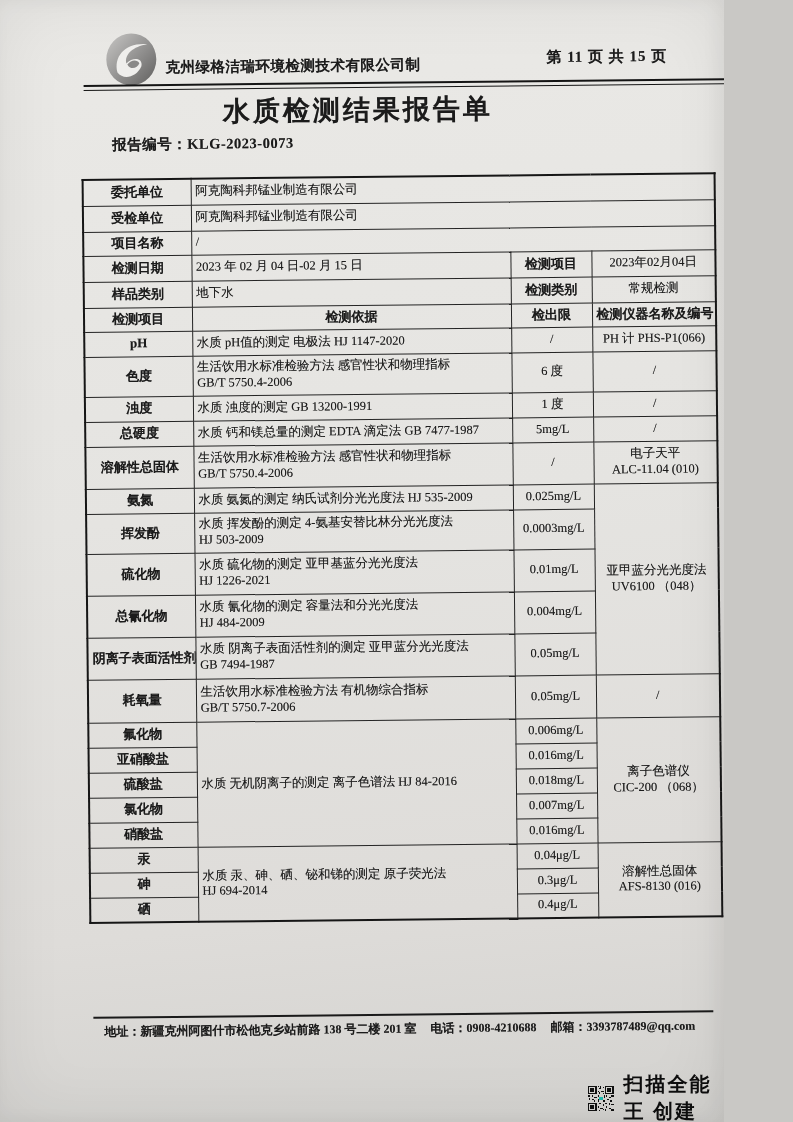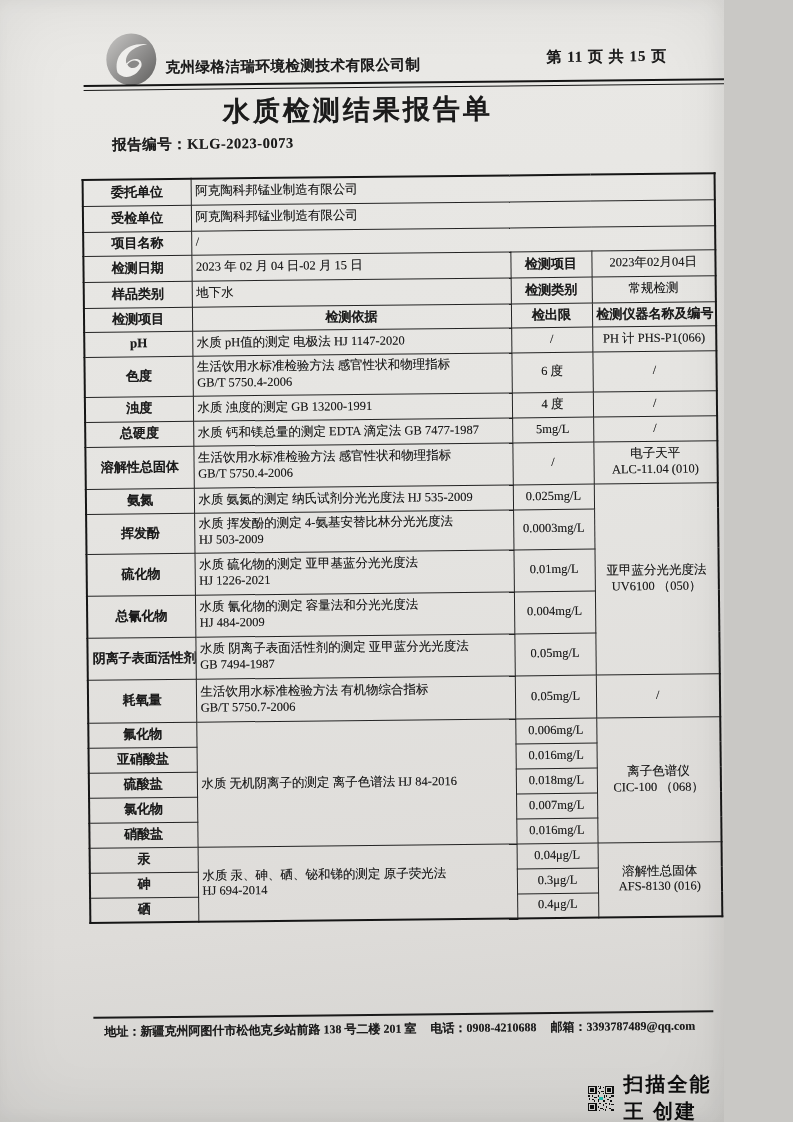--- a/index.html
+++ b/index.html
@@ -137,21 +137,21 @@
           <div class="m">GB/T 5750.4-2006</div>
         </td>
         <td class="ctr">6 度</td>
         <td class="ctr">/</td>
       </tr>
       <tr style="height:25px">
         <td class="item">浊度</td>
         <td class="mth">
               <div class="m">水质 浊度的测定 GB 13200-1991</div>
             </td>
-        <td class="ctr">4 度</td>
+        <td class="ctr">1 度</td>
         <td class="ctr">/</td>
       </tr>
       <tr style="height:25px">
         <td class="item">总硬度</td>
         <td class="mth">
               <div class="m">水质 钙和镁总量的测定 EDTA 滴定法 GB 7477-1987</div>
             </td>
         <td class="ctr">5mg/L</td>
         <td class="ctr">/</td>
       </tr>
@@ -168,21 +168,21 @@
         </td>
       </tr>
       <tr style="height:25px">
         <td class="item">氨氮</td>
         <td class="mth">
               <div class="m">水质 氨氮的测定 纳氏试剂分光光度法 HJ 535-2009</div>
             </td>
         <td class="ctr">0.025mg/L</td>
         <td class="ctr" rowspan="5">
           <div>亚甲蓝分光光度法</div>
-          <div>UV6100 （050）</div>
+          <div>UV6100 （048）</div>
         </td>
       </tr>
       <tr style="height:40px">
         <td class="item">挥发酚</td>
         <td class="mth">
           <div class="m">水质 挥发酚的测定 4-氨基安替比林分光光度法</div>
           <div class="m">HJ 503-2009</div>
         </td>
         <td class="ctr">0.0003mg/L</td>
       </tr>
@@ -220,21 +220,21 @@
         <td class="ctr">/</td>
       </tr>
       <tr style="height:25px">
         <td class="item">氟化物</td>
         <td class="mth" rowspan="5">
           <div class="m">水质 无机阴离子的测定 离子色谱法 HJ 84-2016</div>
         </td>
         <td class="ctr">0.006mg/L</td>
         <td class="ctr" rowspan="5">
           <div>离子色谱仪</div>
-          <div>CIC-100 （068）</div>
+          <div>CIC-200 （068）</div>
         </td>
       </tr>
       <tr style="height:25px">
         <td class="item">亚硝酸盐</td>
         <td class="ctr">0.016mg/L</td>
       </tr>
       <tr style="height:25px">
         <td class="item">硫酸盐</td>
         <td class="ctr">0.018mg/L</td>
       </tr>

